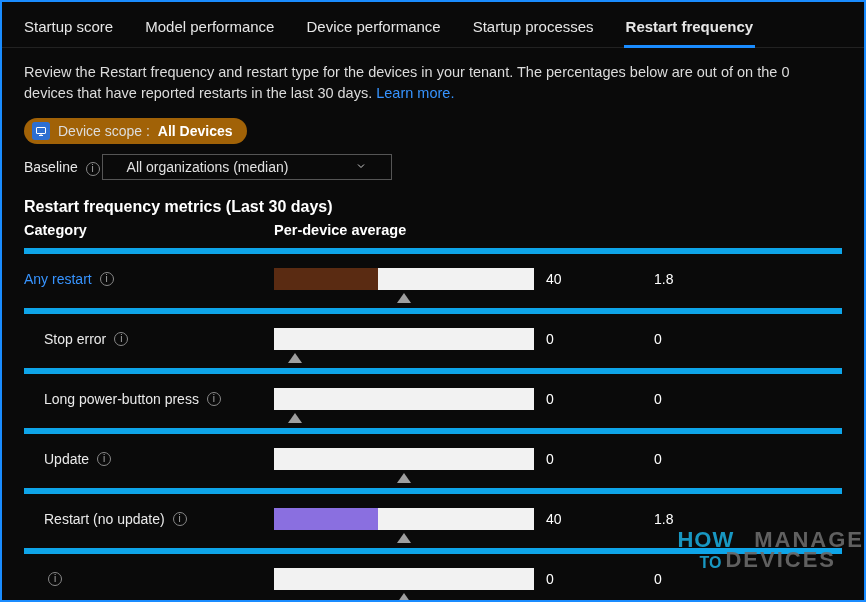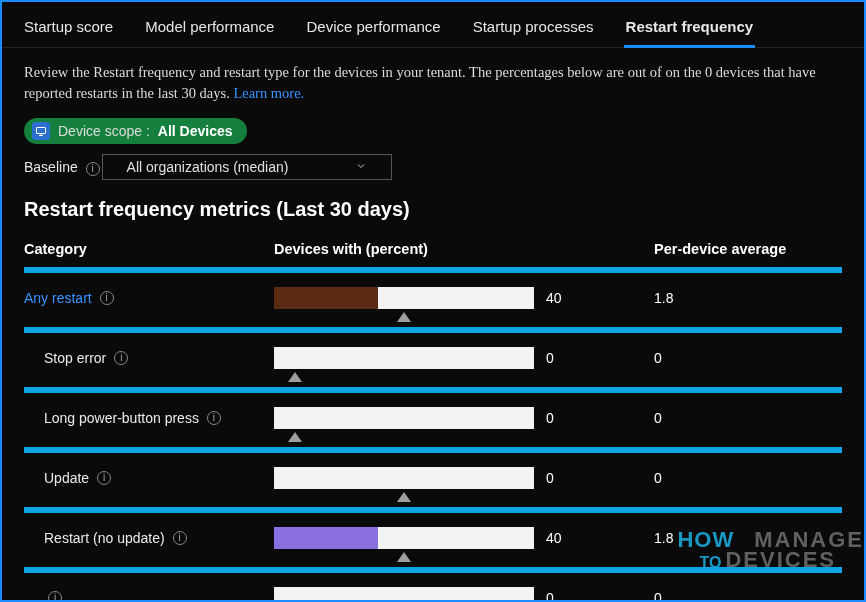--- a/index.html
+++ b/index.html
@@ -40,34 +40,33 @@
     margin-bottom: -1px;
   }
   .content {
     padding: 14px 22px 0 22px;
   }
   .intro {
     color: #dcdcdc;
     line-height: 1.45;
     font-size: 14.5px;
     margin-bottom: 14px;
-    font-family: Liberation Serif, serif;
   }
   .intro a { color: #3794ff; text-decoration: none; cursor: pointer; }
   .scope-row {
     display: flex;
     align-items: center;
     gap: 10px;
     margin-bottom: 10px;
   }
   .scope-pill {
     display: inline-flex;
     align-items: center;
     gap: 8px;
-    background: #15803d;
+    background: #a16207;
     border-radius: 16px;
     padding: 4px 14px 4px 8px;
   }
   .scope-icon {
     width: 18px; height: 18px;
     display: inline-flex; align-items: center; justify-content: center;
     background: #2d6fd1;
     border-radius: 3px;
     color: #fff;
     font-size: 12px;
@@ -100,23 +99,22 @@
     justify-content: space-between;
     border: 1px solid #555;
     padding: 4px 24px;
     width: 290px;
     cursor: pointer;
     background: #0a0a0a;
   }
   .select .chev { font-size: 12px; color: #ccc; }
   .section-title {
     font-weight: 600;
-    font-size: 20px;
+    font-size: 16px;
     color: #fff;
-    margin-bottom: 14px;
   }
   .grid-header, .row {
     display: grid;
     grid-template-columns: 250px 380px 1fr;
     align-items: center;
   }
   .grid-header {
     padding: 6px 0 10px 0;
     font-weight: 600;
     color: #fff;
@@ -218,21 +216,20 @@
               <path d="M6 9l6 6 6-6"></path>
             </svg>
         </span>
       </div>
     </div>
 
     <div class="section-title">Restart frequency metrics (Last 30 days)</div>
 
     <div class="grid-header">
       <div>Category</div>
-      <div>Devices with (percent)</div>
       <div>Per-device average</div>
     </div>
 
     <div id="rows">
         <div class="row">
           <div class="cat-cell">
             <span class="cat-link">Any restart</span>
             <span class="info-icon">i</span>
           </div>
           <div class="bar-wrap">

